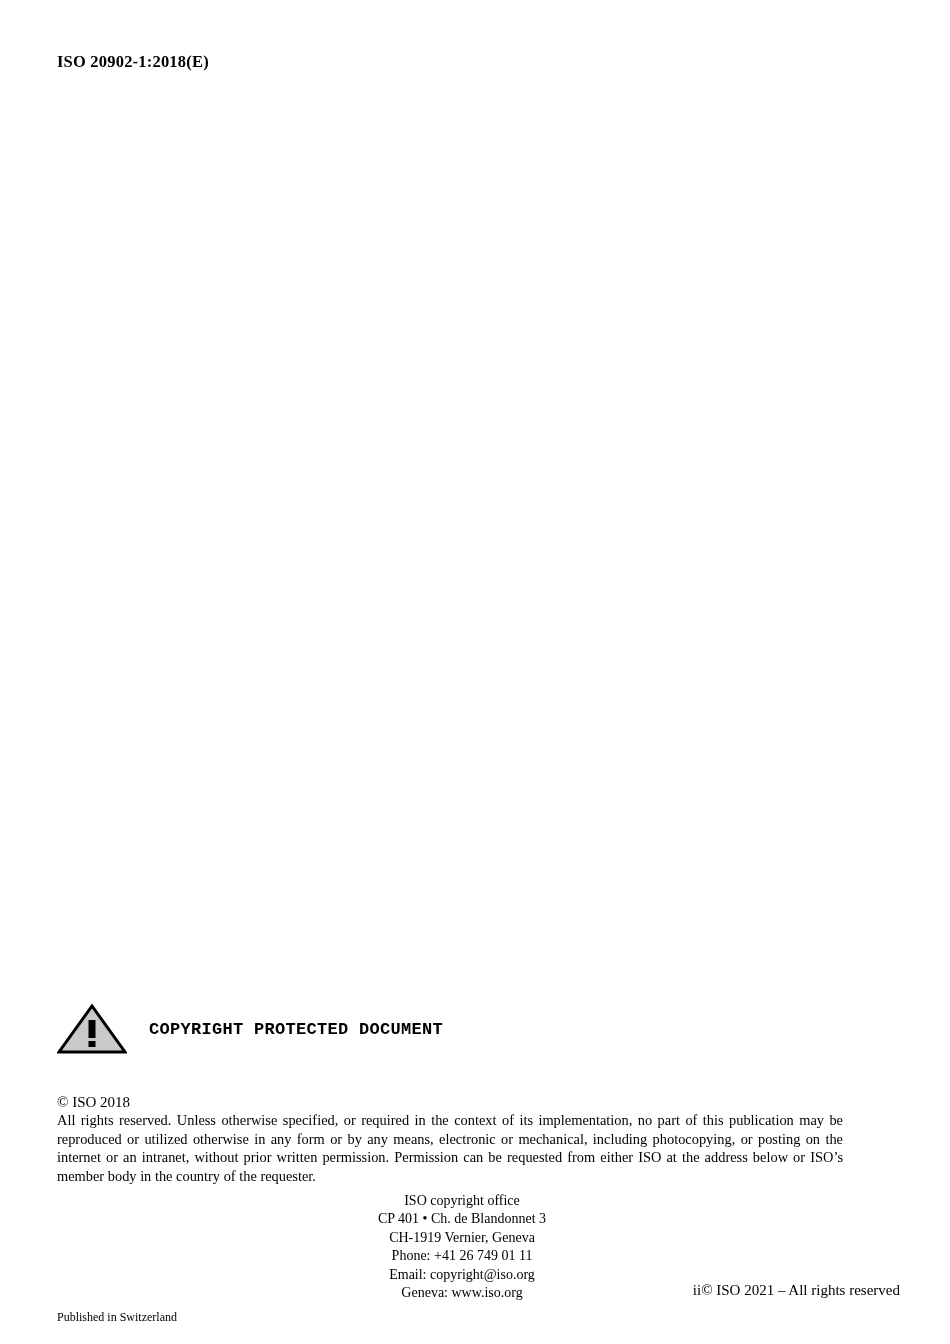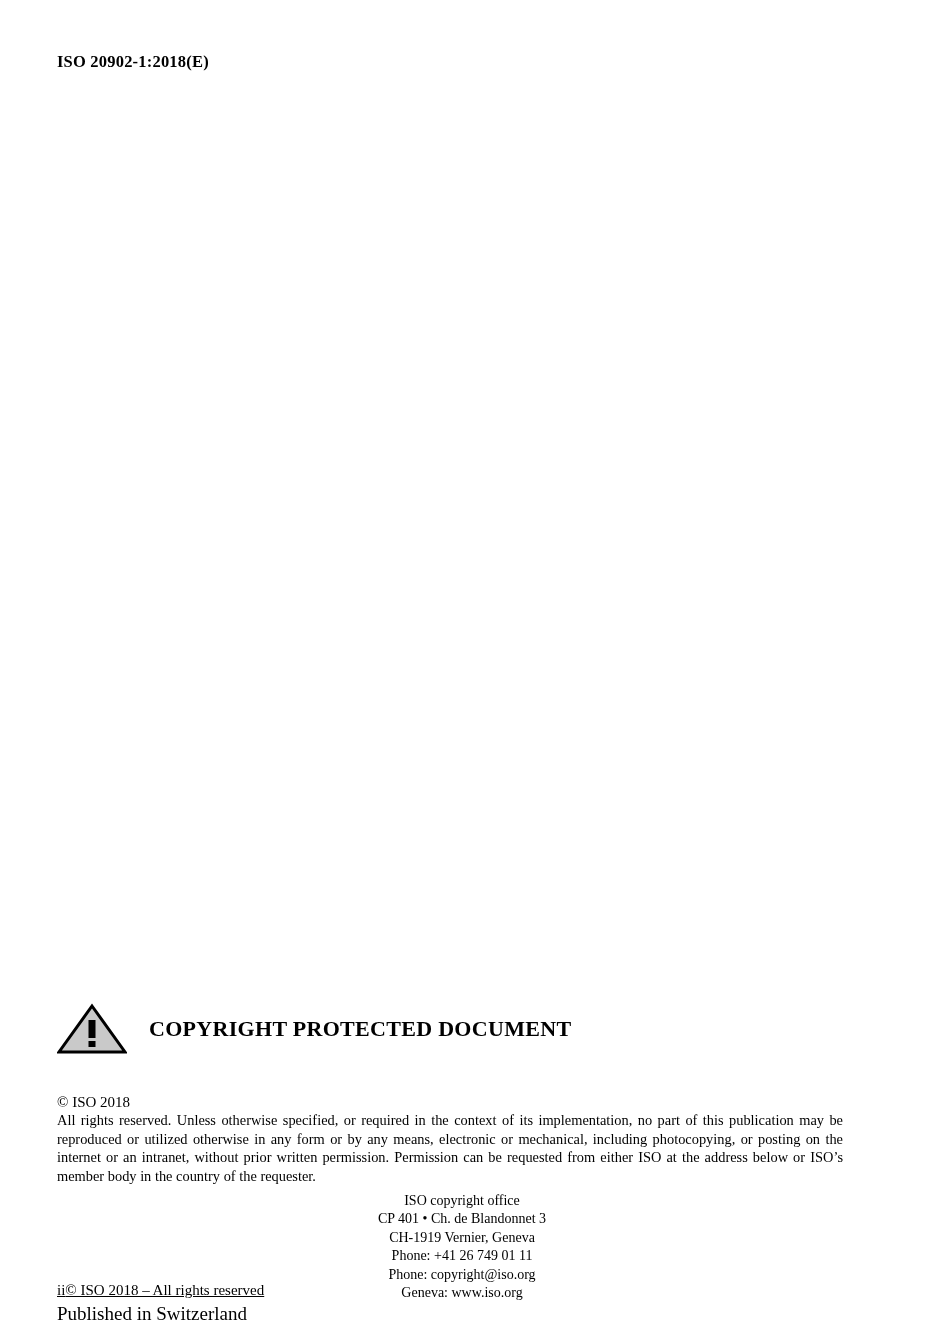--- a/index.html
+++ b/index.html
@@ -38,52 +38,53 @@
     height: 58px;
   }
   .warn-icon {
     width: 70px;
     height: 52px;
     flex: 0 0 auto;
   }
   .cp-banner-label {
     margin-left: 22px;
     font-weight: bold;
-    font-size: 22px;
+    font-size: 17px;
     letter-spacing: 0.3px;
+    font-family: Liberation Mono, monospace;
   }
   .cp-year {
     margin-top: 36px;
     font-size: 15px;
   }
   .cp-body {
     font-size: 14.4px;
     line-height: 1.30;
     text-align: justify;
     width: 786px;
   }
   .cp-address {
     margin-top: 6px;
     margin-left: 20px;
     font-size: 14px;
     line-height: 1.32;
     text-align: center;
   }
   .cp-published {
-    font-size: 19px;
+    margin-top: 7px;
+    font-size: 12px;
   }
   .footer {
     position: absolute;
     left: 57px;
     right: 50px;
     top: 1282px;
     display: flex;
-    justify-content: flex-start;
+    justify-content: flex-end;
     font-size: 15px;
-    text-decoration: underline;
   }
   .footer-page {
     font-size: 15px;
   }
   .footer-rights {
     font-size: 15px;
   }
 </style>
 </head>
 <body>
@@ -105,25 +106,25 @@
 
     <div class="cp-year">©  ISO 2018</div>
 
     <div class="cp-body">All rights reserved. Unless otherwise specified, or required in the context of its implementation, no part of this publication may be reproduced or utilized otherwise in any form or by any means, electronic or mechanical, including photocopying, or posting on the internet or an intranet, without prior written permission. Permission can be requested from either ISO at the address below or ISO’s member body in the country of the requester.</div>
 
     <div class="cp-address">
       <div>ISO copyright office</div>
       <div>CP 401 • Ch. de Blandonnet 3</div>
       <div>CH-1919 Vernier, Geneva</div>
       <div>Phone: +41 26 749 01 11</div>
-      <div>Phone: copyright@iso.org</div>
+      <div>Email: copyright@iso.org</div>
       <div>Geneva: www.iso.org</div>
     </div>
 
     <div class="cp-published">Published in Switzerland</div>
   </div>
 
   <div class="footer">
     <div class="footer-page">ii</div>
-    <div class="footer-rights">© ISO 2018 – All rights reserved</div>
+    <div class="footer-rights">© ISO 2021 – All rights reserved</div>
   </div>
 
 </div>
 
 </body></html>

